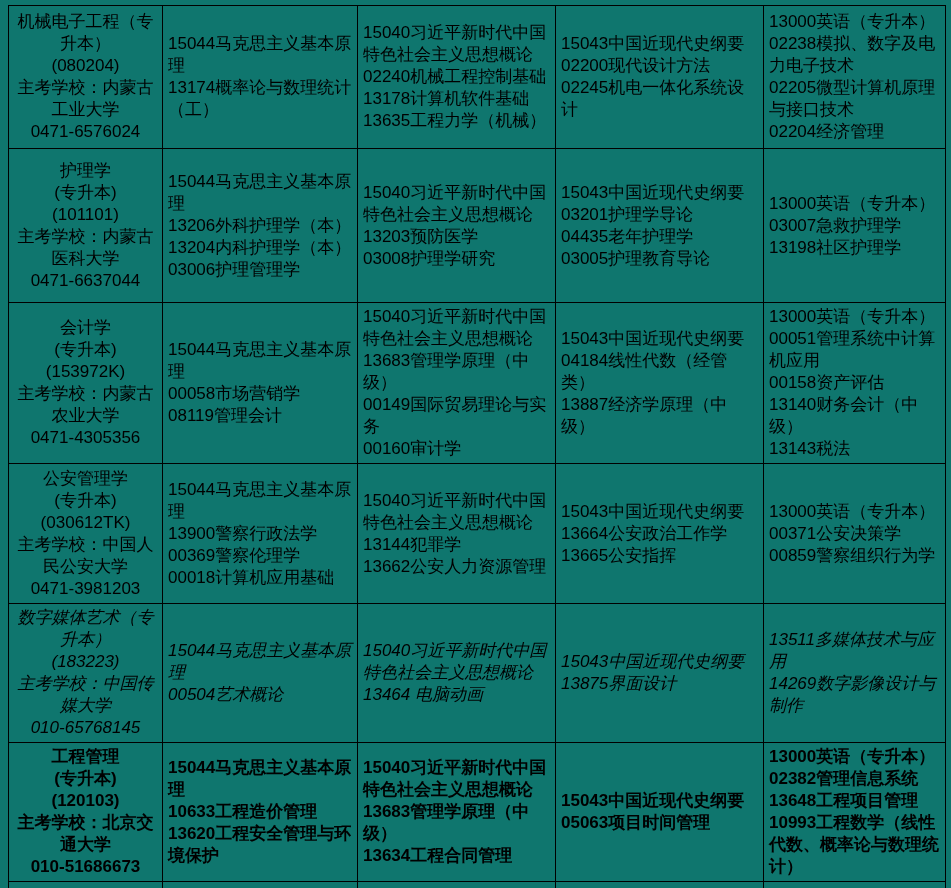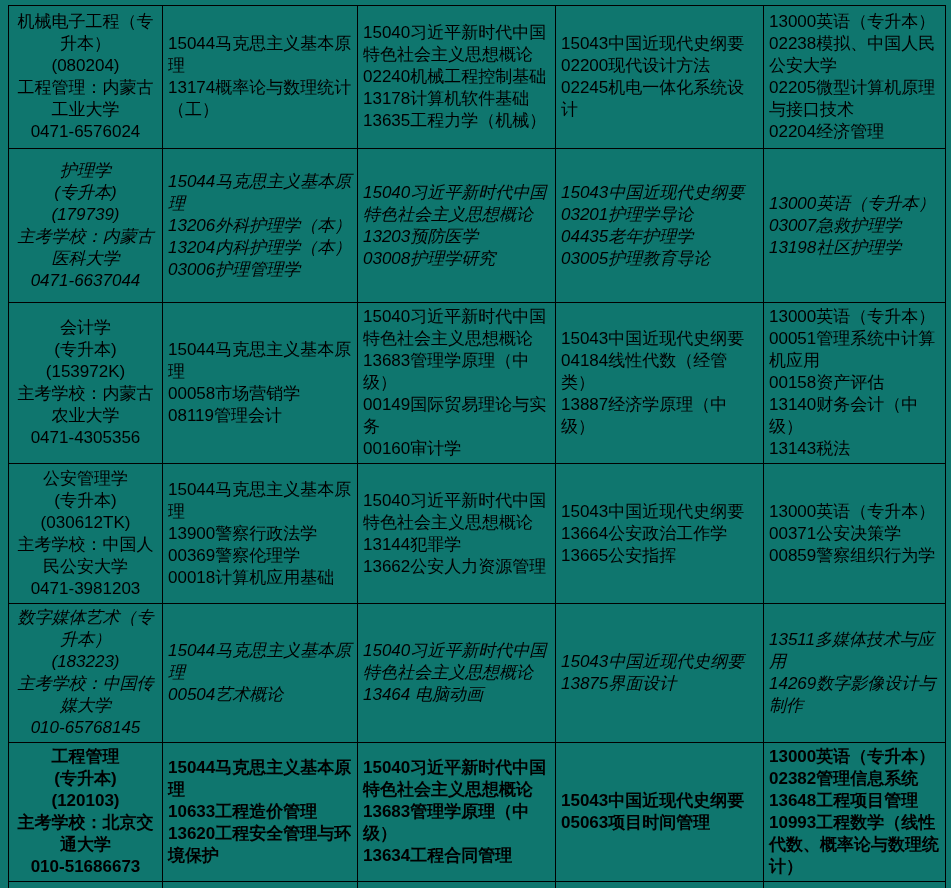--- a/index.html
+++ b/index.html
@@ -44,50 +44,50 @@
       <col style="width:195px">
       <col style="width:198px">
       <col style="width:208px">
       <col style="width:182px">
     </colgroup>
     <tbody id="table-body">
         <tr style="height: 143px;">
           <td class="major-cell">
             <div class="major-line">机械电子工程（专升本）</div>
             <div class="major-line">(080204)</div>
-            <div class="major-line">工程管理：内蒙古工业大学</div>
+            <div class="major-line">主考学校：内蒙古工业大学</div>
             <div class="major-line">0471-6576024</div>
           </td>
           <td class="course-cell">
             <div class="course">15044马克思主义基本原理</div>
             <div class="course">13174概率论与数理统计（工）</div>
           </td>
           <td class="course-cell">
             <div class="course">15040习近平新时代中国特色社会主义思想概论</div>
             <div class="course">02240机械工程控制基础</div>
             <div class="course">13178计算机软件基础</div>
             <div class="course">13635工程力学（机械）</div>
           </td>
           <td class="course-cell">
             <div class="course">15043中国近现代史纲要</div>
             <div class="course">02200现代设计方法</div>
             <div class="course">02245机电一体化系统设计</div>
           </td>
           <td class="course-cell">
             <div class="course">13000英语（专升本）</div>
-            <div class="course">02238模拟、中国人民公安大学</div>
+            <div class="course">02238模拟、数字及电力电子技术</div>
             <div class="course">02205微型计算机原理与接口技术</div>
             <div class="course">02204经济管理</div>
           </td>
         </tr>
-        <tr style="height: 154px; font-style: italic;">
+        <tr style="height: 154px;">
           <td class="major-cell">
             <div class="major-line">护理学</div>
             <div class="major-line">(专升本)</div>
-            <div class="major-line">(179739)</div>
+            <div class="major-line">(101101)</div>
             <div class="major-line">主考学校：内蒙古医科大学</div>
             <div class="major-line">0471-6637044</div>
           </td>
           <td class="course-cell">
             <div class="course">15044马克思主义基本原理</div>
             <div class="course">13206外科护理学（本）</div>
             <div class="course">13204内科护理学（本）</div>
             <div class="course">03006护理管理学</div>
           </td>
           <td class="course-cell">

